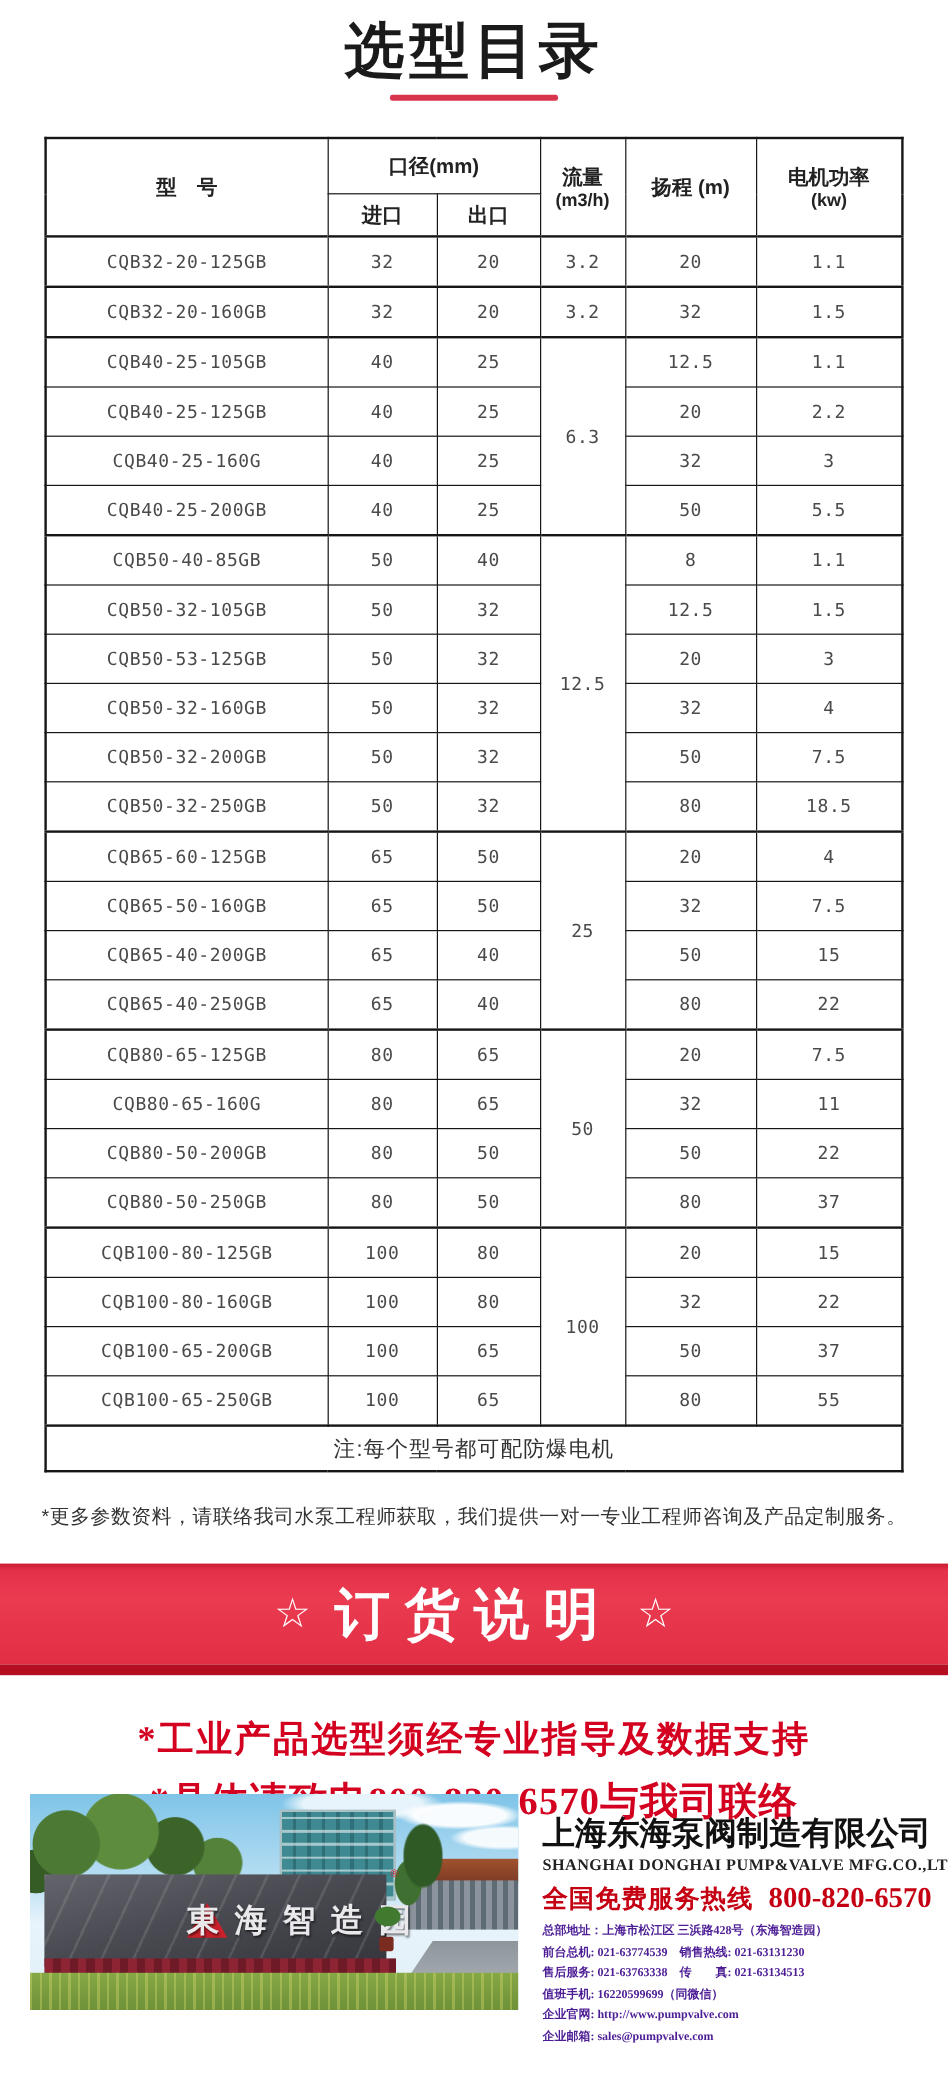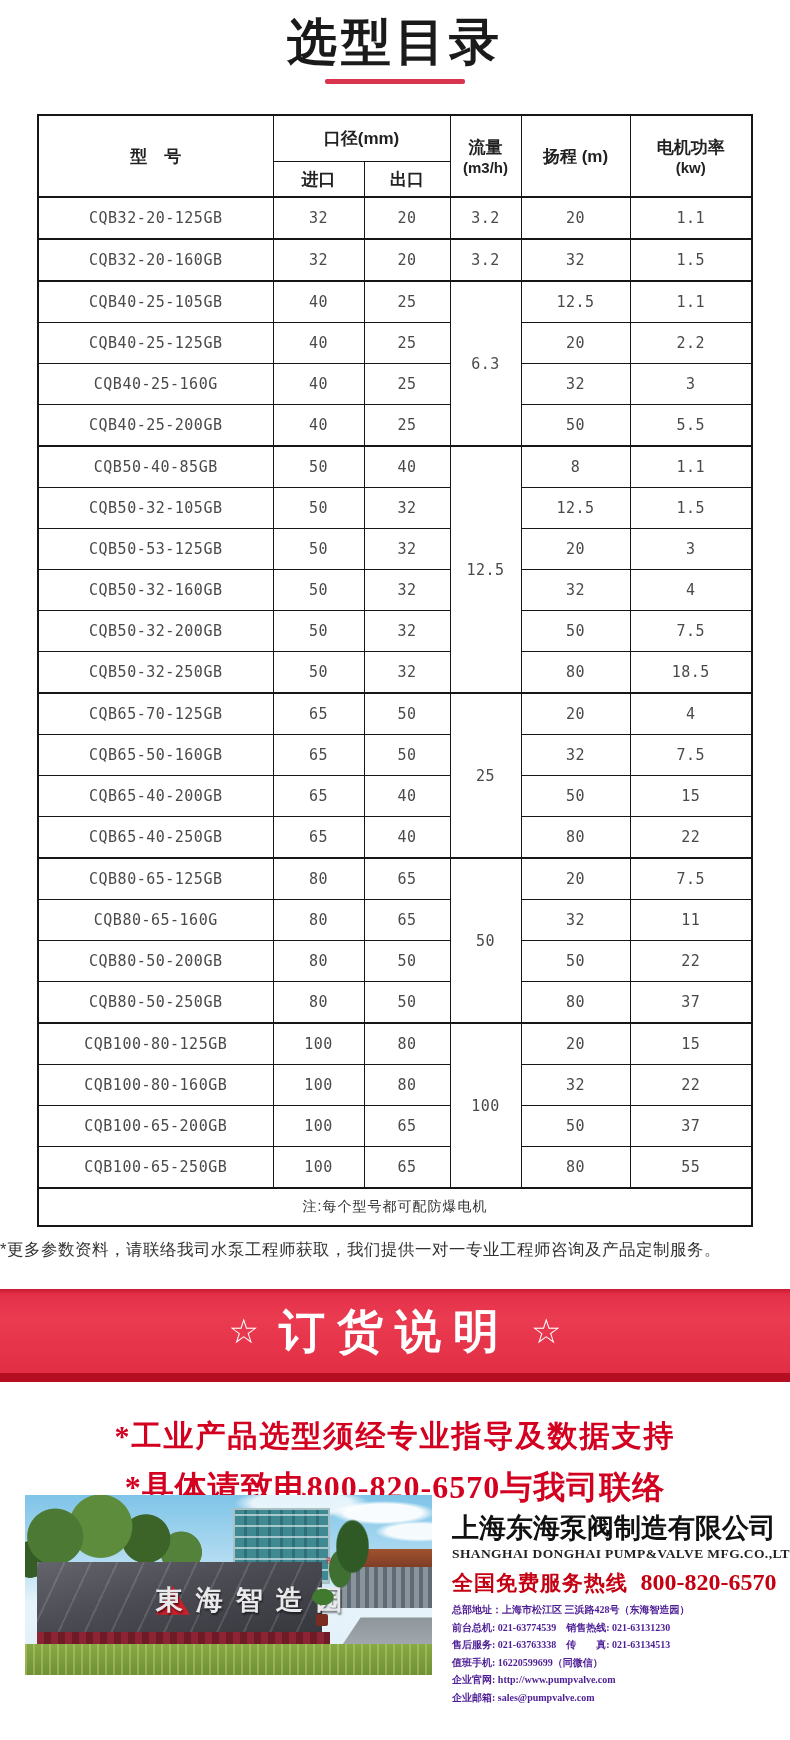--- a/index.html
+++ b/index.html
@@ -56,29 +56,30 @@
     font-family:"DejaVu Sans Mono","Liberation Mono",monospace;
     font-size:15px;
     color:#4a4a4a;
     letter-spacing:0.5px;
   }
   table.catalog tbody tr.gs td{border-top-width:2px;}
   table.catalog tr.note-row td{
     height:36px;
     border-top-width:2px;
     font-family:"Liberation Sans",sans-serif;
-    font-size:14px;
+    font-size:18px;
     color:#333;
     letter-spacing:1px;
     border-radius:16px;
   }
   .hdr-sub{font-size:15px;font-weight:700;}
   
   .disclaimer{
-    margin-top:12px;
+    margin-top:26px;
+    text-align:center;
     font-size:16.5px;
     color:#333;
     letter-spacing:0.5px;
   }
   
   .banner{
     margin-top:28px;
     width:790px;
   }
   .banner-main{
@@ -380,21 +381,21 @@
           <td>7.5</td>
         </tr>
         <tr>
           <td>CQB50-32-250GB</td>
           <td>50</td>
           <td>32</td>
           <td>80</td>
           <td>18.5</td>
         </tr>
         <tr class="gs">
-          <td>CQB65-70-125GB</td>
+          <td>CQB65-60-125GB</td>
           <td>65</td>
           <td>50</td>
           <td rowspan="4">25</td>
           <td>20</td>
           <td>4</td>
         </tr>
         <tr>
           <td>CQB65-50-160GB</td>
           <td>65</td>
           <td>50</td>

